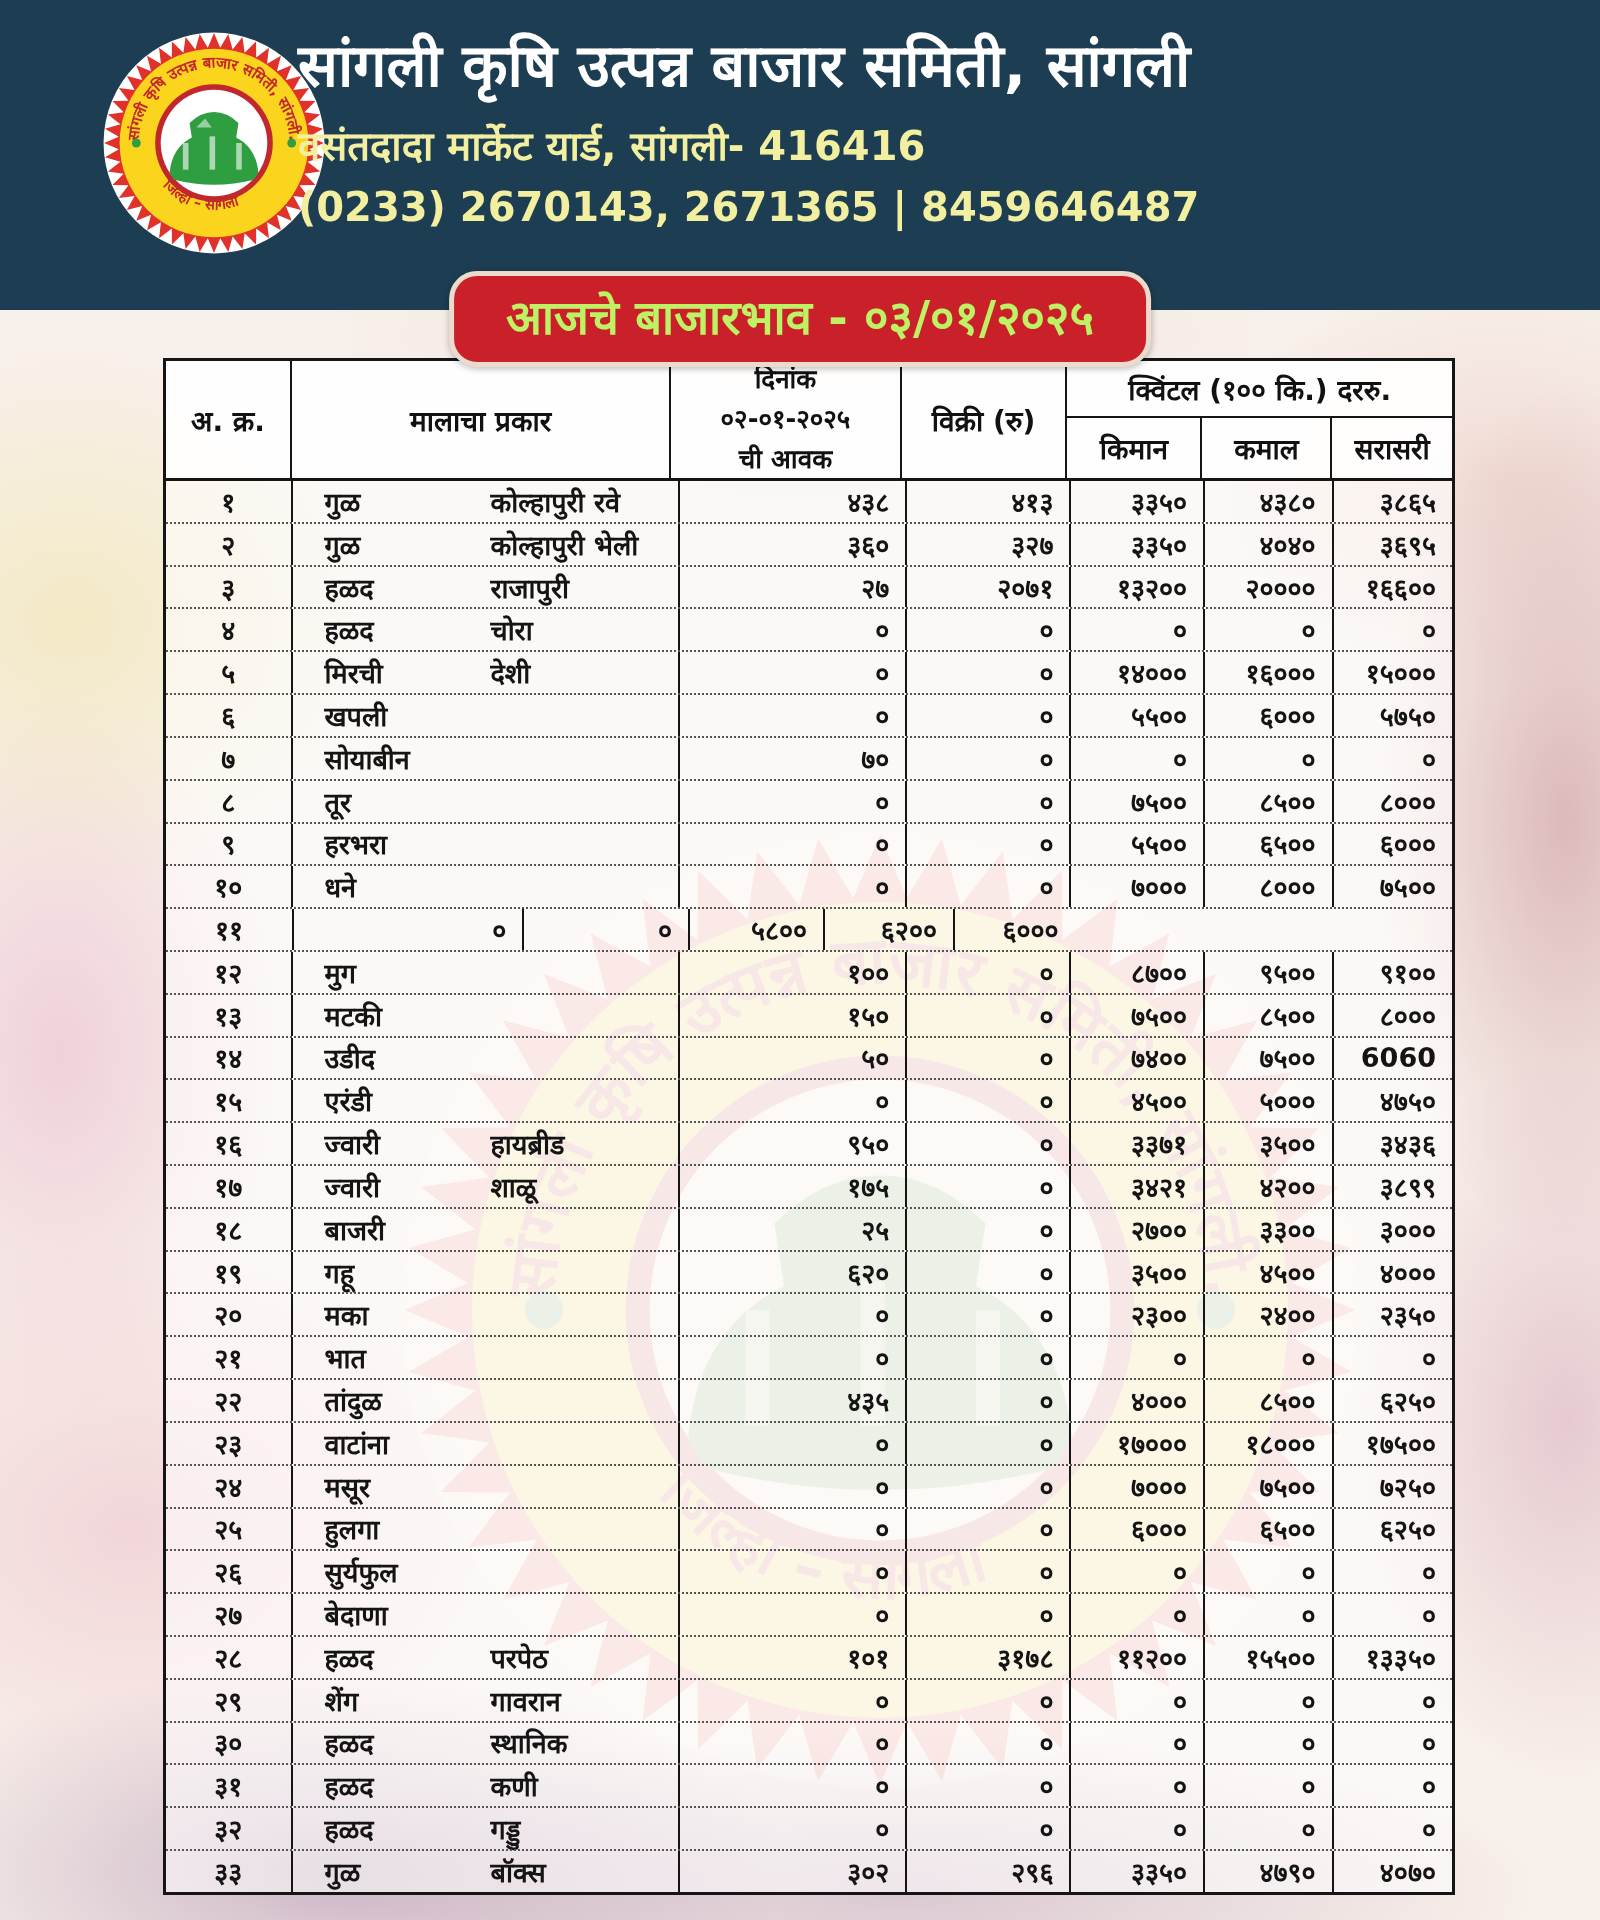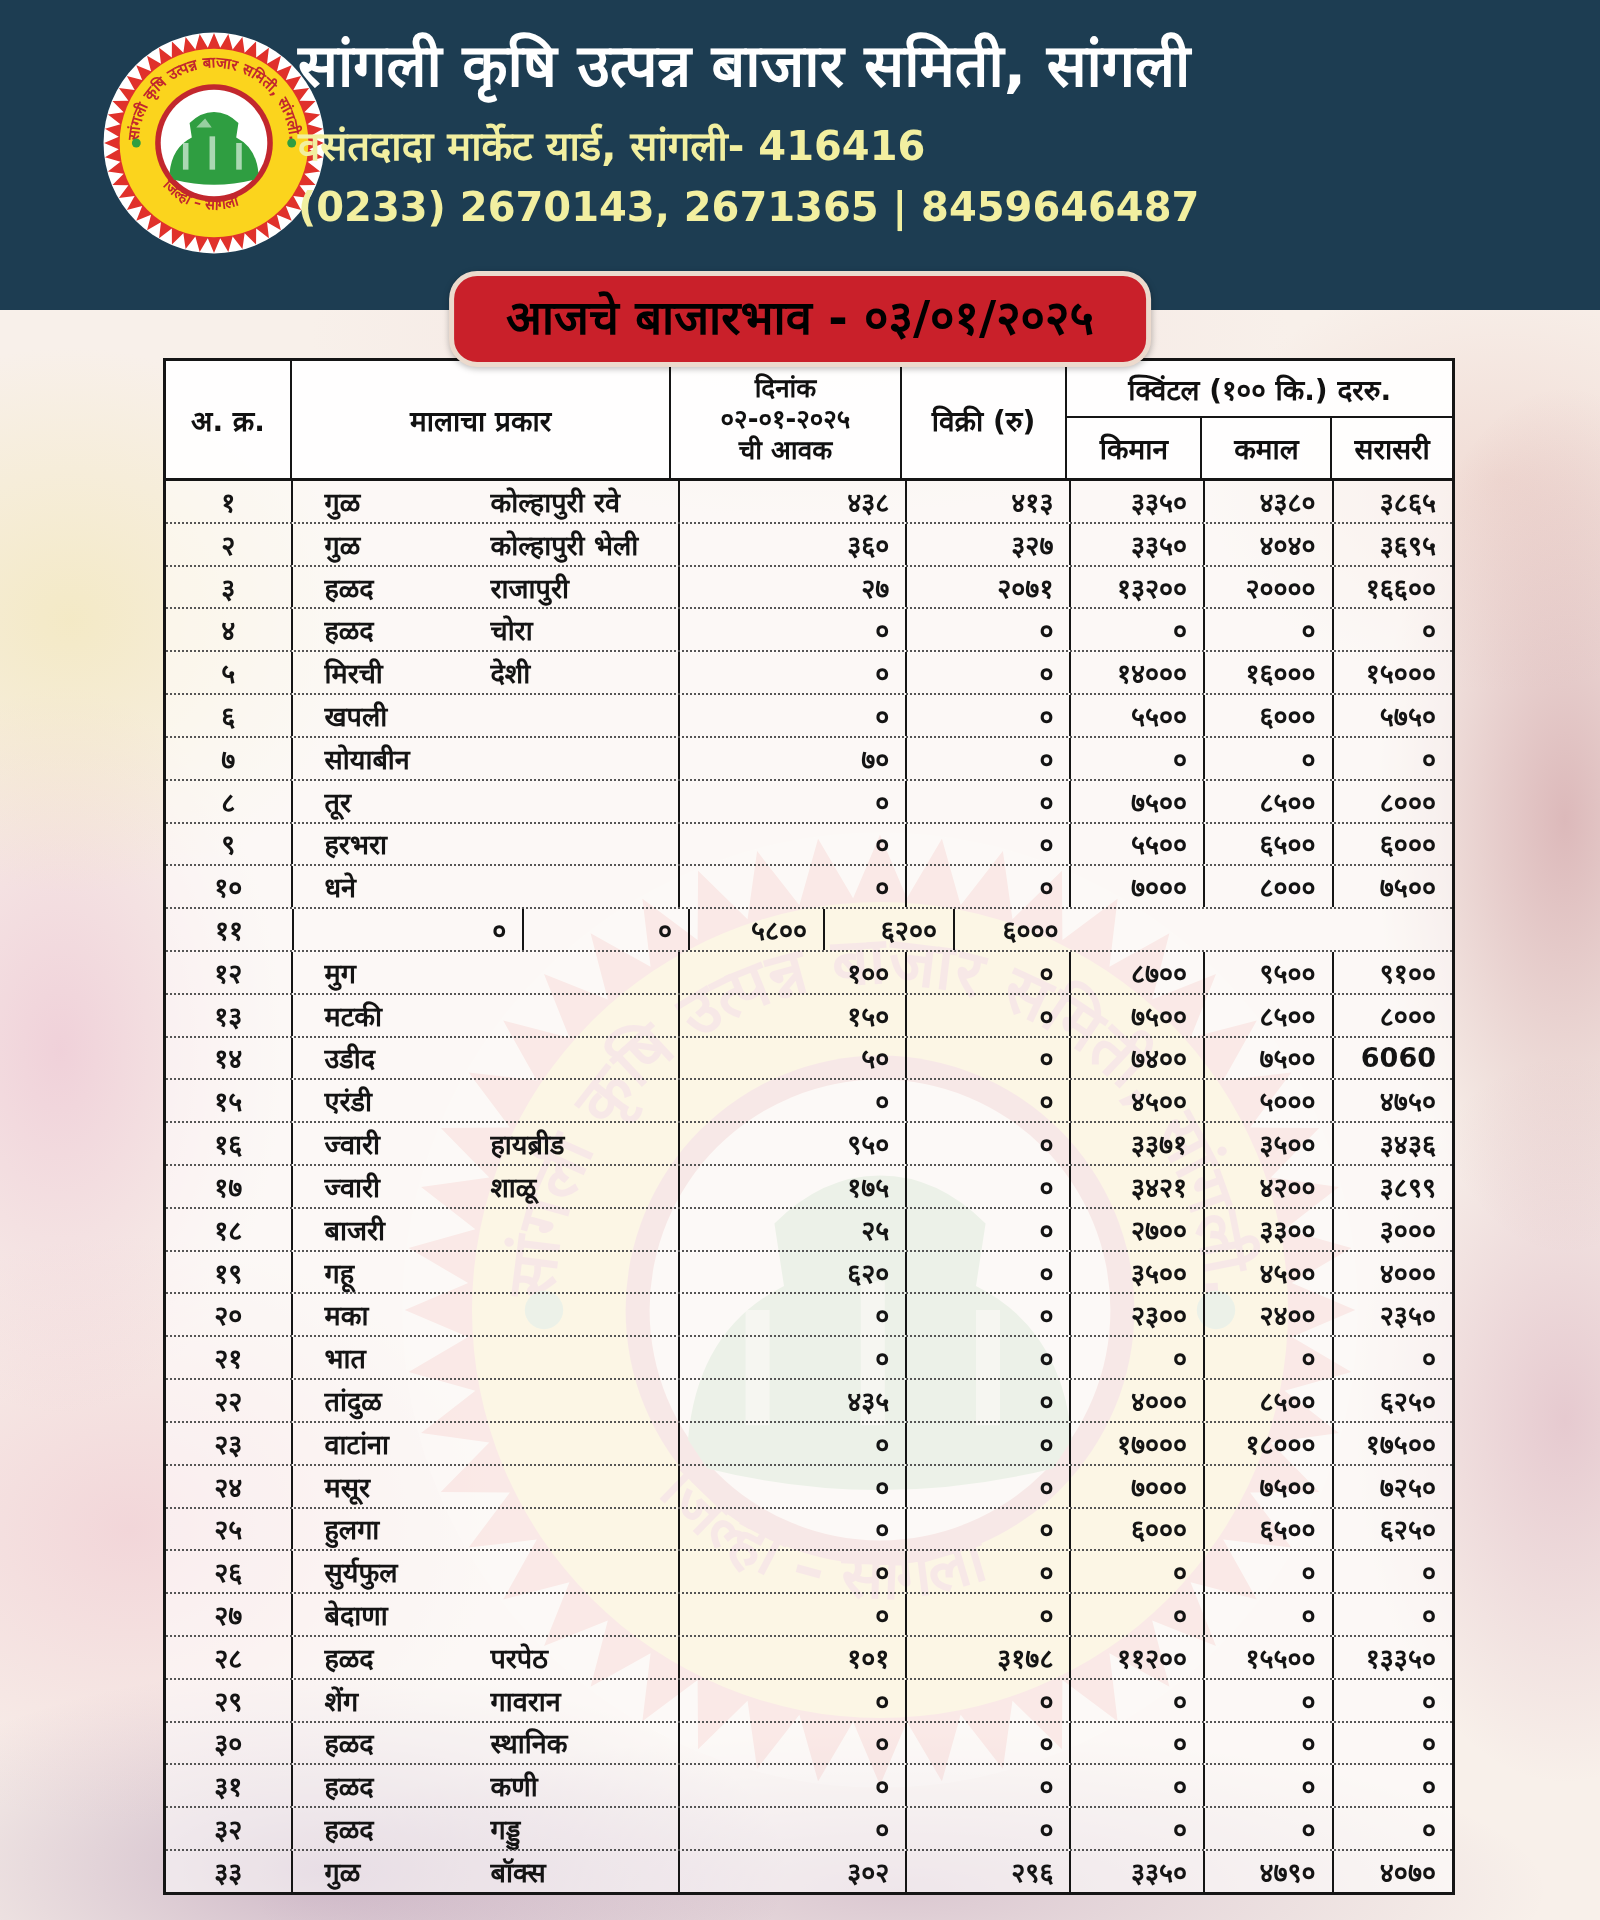--- a/index.html
+++ b/index.html
@@ -35,21 +35,21 @@
   }
   .org-phone{
     margin-top:12px; color:var(--pale-yellow,#f2efa0); font-size:40px; font-weight:700; white-space:nowrap;
   }
   
   .banner{
     position:absolute; top:271px; left:50%; transform:translateX(-50%);
     background:var(--accent-red,#c9202a);
     border:5px solid #ecdacd; border-radius:28px;
     padding:8px 52px 14px 52px;
-    color:#000000; font-size:47px; font-weight:800; white-space:nowrap;
+    color:#bef264; font-size:47px; font-weight:800; white-space:nowrap;
     box-shadow:0 2px 6px rgba(0,0,0,0.25);
     z-index:5;
   }
   
   .watermark{
     position:absolute; left:400px; top:830px; width:960px; height:960px;
     opacity:0.17; z-index:1; pointer-events:none;
   }
   .watermark svg{ width:100%; height:100%; display:block; }
   
@@ -58,21 +58,21 @@
     border:3px solid #151515; box-sizing:border-box;
     background:rgba(255,255,255,0.55);
     z-index:3;
   }
   .t-head{
     display:flex; height:120px; border-bottom:3px solid #151515; box-sizing:border-box;
     background:rgba(255,255,255,0.85);
     font-weight:800; color:#111;
   }
   .hc{ display:flex; align-items:center; justify-content:center; font-size:28px; text-align:center; box-sizing:border-box;}
-  .vline{ border-right:2px solid #151515; }
+  .vline{ border-right:2px solid #151515;gap:9px; }
   .c-sr{width:9.8%;} .c-type{width:29.5%;} .c-arr{width:17.9%;} .c-sale{width:12.9%;}
   .c-arr{flex-direction:column; line-height:1.2; font-size:26px;}
   .h-group{ width:29.9%; display:flex; flex-direction:column; box-sizing:border-box;}
   .hg-top{ height:57px; display:flex; align-items:center; justify-content:center; font-size:28px; border-bottom:2px solid #151515; box-sizing:border-box;}
   .hg-bottom{ flex:1; display:flex; }
   .c-min{width:35.1%;} .c-max{width:33.8%;} .c-avg{width:31.1%;}
   .t-body{ display:flex; flex-direction:column; height:1411px; }
   .t-row{ flex:1; display:flex; align-items:center; font-weight:700; color:#141414; font-size:27px; box-sizing:border-box;}
   .t-row + .t-row{ border-top:2px dotted #555; }
   .b-sr{width:9.8%; text-align:center;}

